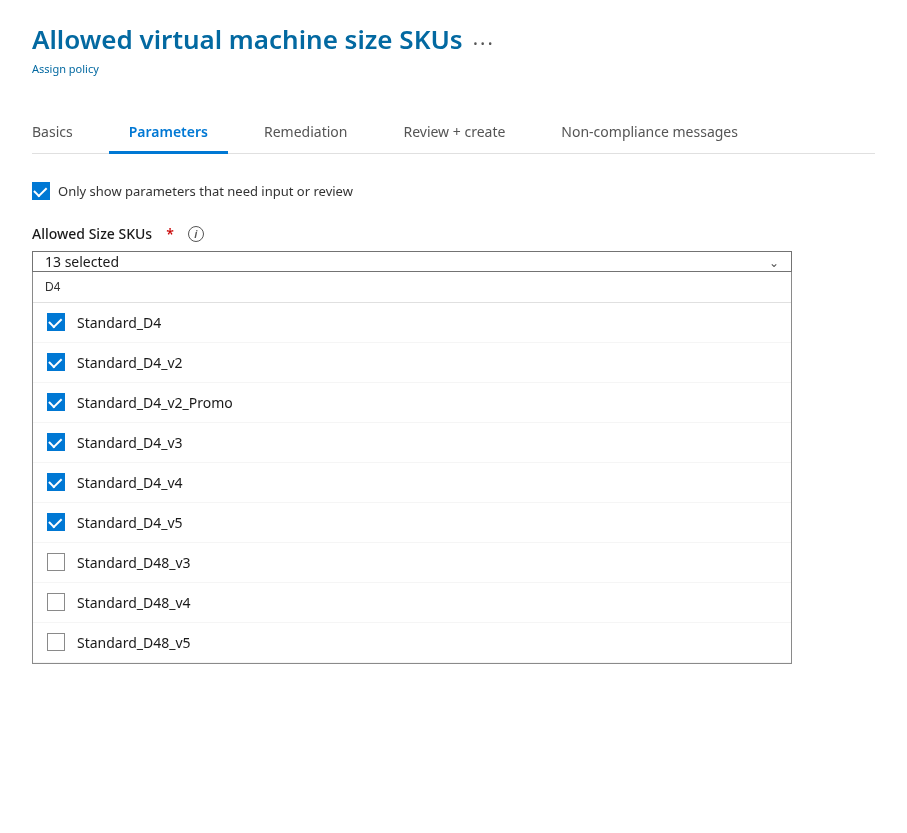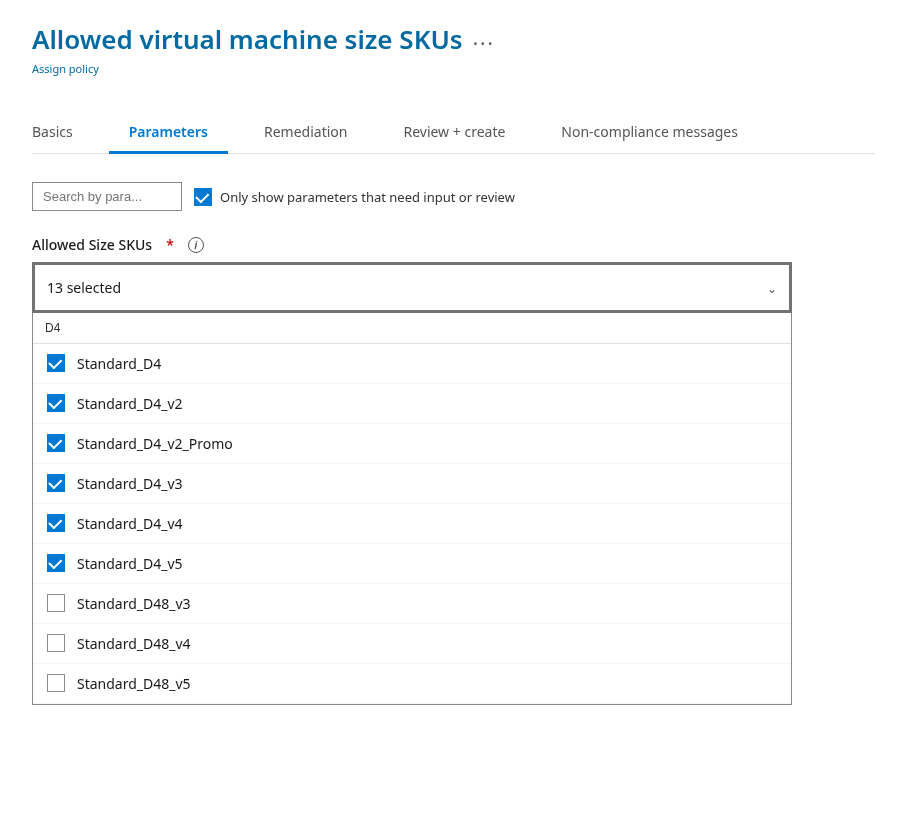--- a/index.html
+++ b/index.html
@@ -144,22 +144,22 @@
       justify-content: center;
       font-size: 11px;
       color: #555;
       cursor: pointer;
       font-style: italic;
       font-weight: 600;
     }
 
     
     .dropdown-selected {
-      border: 3px solid #737373;
-      padding: 13px 12px;
+      border: 1px solid #737373;
+      padding: 0 12px;
       display: flex;
       align-items: flex-end;
       justify-content: space-between;
       cursor: pointer;
       background: #fff;
       width: 100%;
       max-width: 760px;
     }
 
     .dropdown-chevron {
@@ -260,21 +260,20 @@
 
 <nav class="tabs">
   <div class="tab">Basics</div>
   <div class="tab active">Parameters</div>
   <div class="tab">Remediation</div>
   <div class="tab">Review + create</div>
   <div class="tab">Non-compliance messages</div>
 </nav>
 
 <div class="filter-row">
-  <input class="search-input" type="text" placeholder="Search by para..." style="">
   <label class="checkbox-container">
     <div class="checkbox-blue"></div>
     <span class="checkbox-label">Only show parameters that need input or review</span>
   </label>
 </div>
 
 <div>
   <div class="field-label">
     <span>Allowed Size SKUs</span>
     <span class="required-star">*</span>

